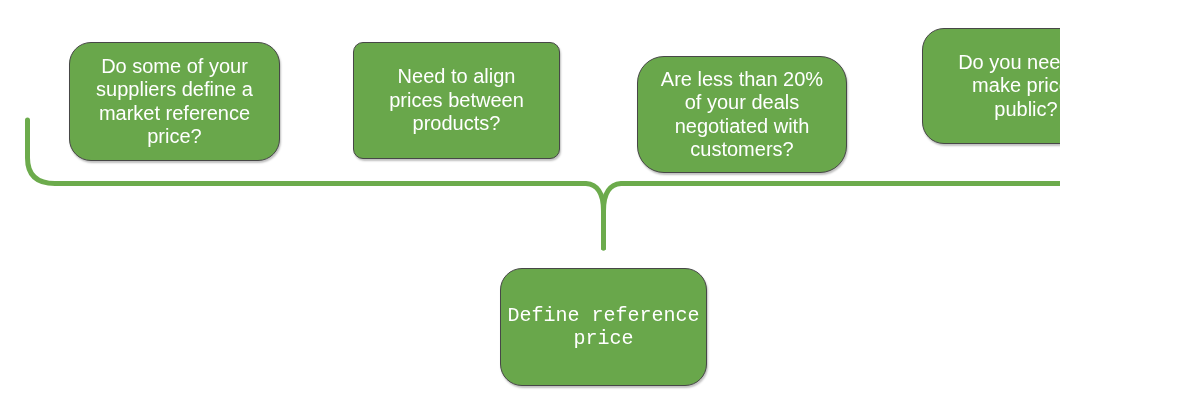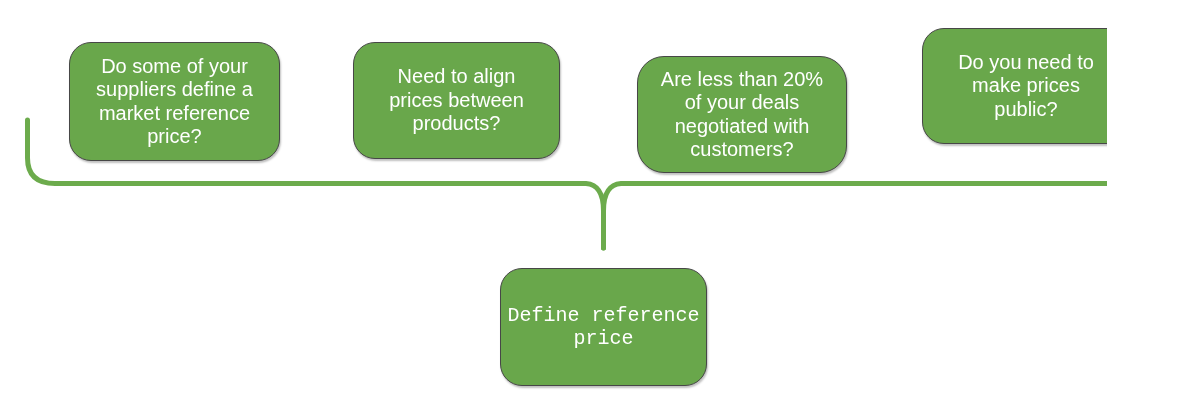--- a/index.html
+++ b/index.html
@@ -6,21 +6,20 @@
   body {
     font-family: "Liberation Sans", sans-serif;
     background: var(--background, #ffffff);
   }
   .canvas {
     position: relative;
     width: 1060px;
     height: 419px;
     background: var(--background, #ffffff);
     overflow: hidden;
-    padding-left: 47px;
   }
   .brace-svg {
     position: absolute;
     left: 0; top: 0;
     width: 1200px; height: 419px;
     pointer-events: none;
   }
   .qbox {
     position: absolute;
     box-sizing: border-box;
@@ -31,21 +30,21 @@
     color: var(--text, #ffffff);
     display: flex;
     align-items: center;
     justify-content: center;
     text-align: center;
     font-size: 20px;
     line-height: 1.17;
     white-space: pre-line;
   }
   .q1 { left: 69px;  top: 42px;  width: 211px; height: 119px; }
-  .q2 { left: 353px; top: 42px;  width: 207px; height: 117px; }
+  .q2 { left: 353px; top: 42px;  width: 207px; height: 117px; border-radius: 10px; }
   .q3 { left: 637px; top: 56px;  width: 210px; height: 117px; border-radius: 27px; }
   .q4 { left: 922px; top: 28px;  width: 208px; height: 116px; }
   .result { left: 500px; top: 268px; width: 207px; height: 118px; font-family: Liberation Mono, monospace; }
 </style>
 </head>
 <body>
 
 <div class="canvas">
 
   <svg class="brace-svg" viewBox="0 0 1200 419" xmlns="http://www.w3.org/2000/svg">

